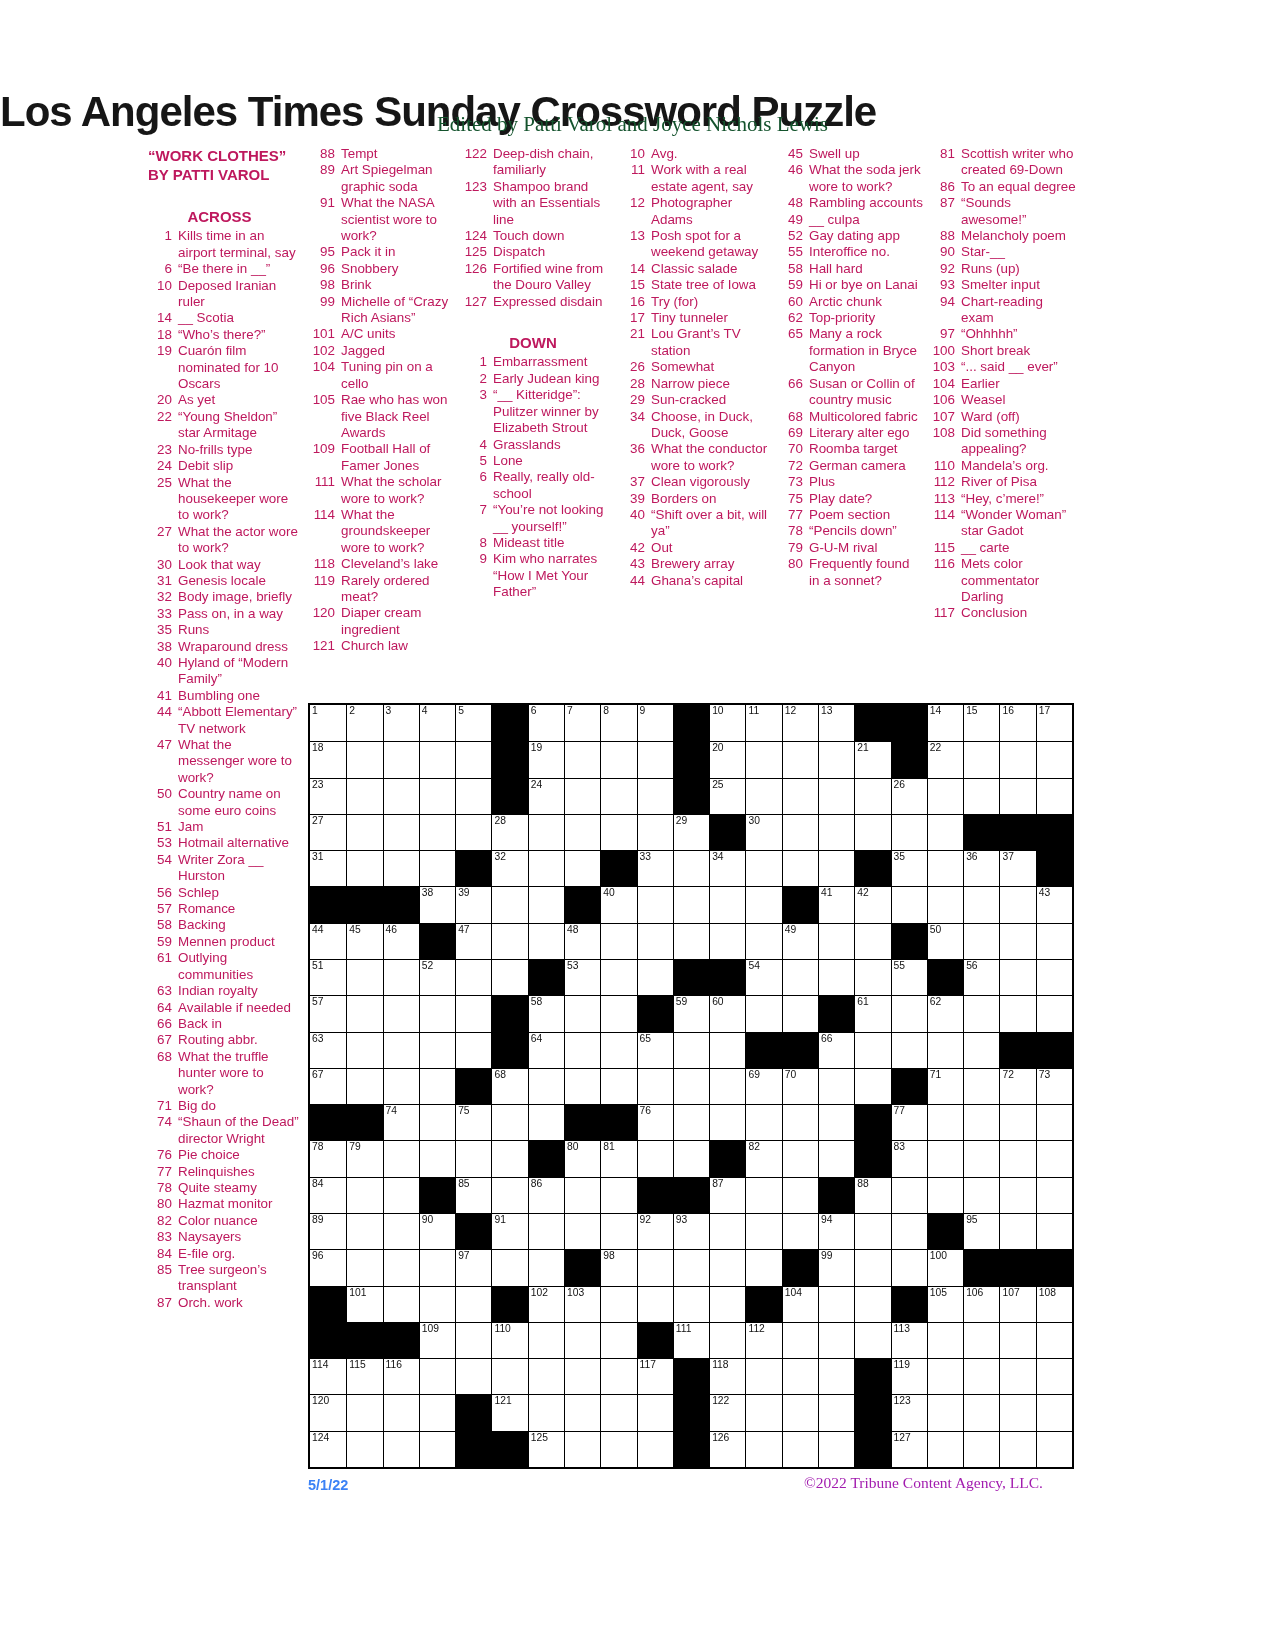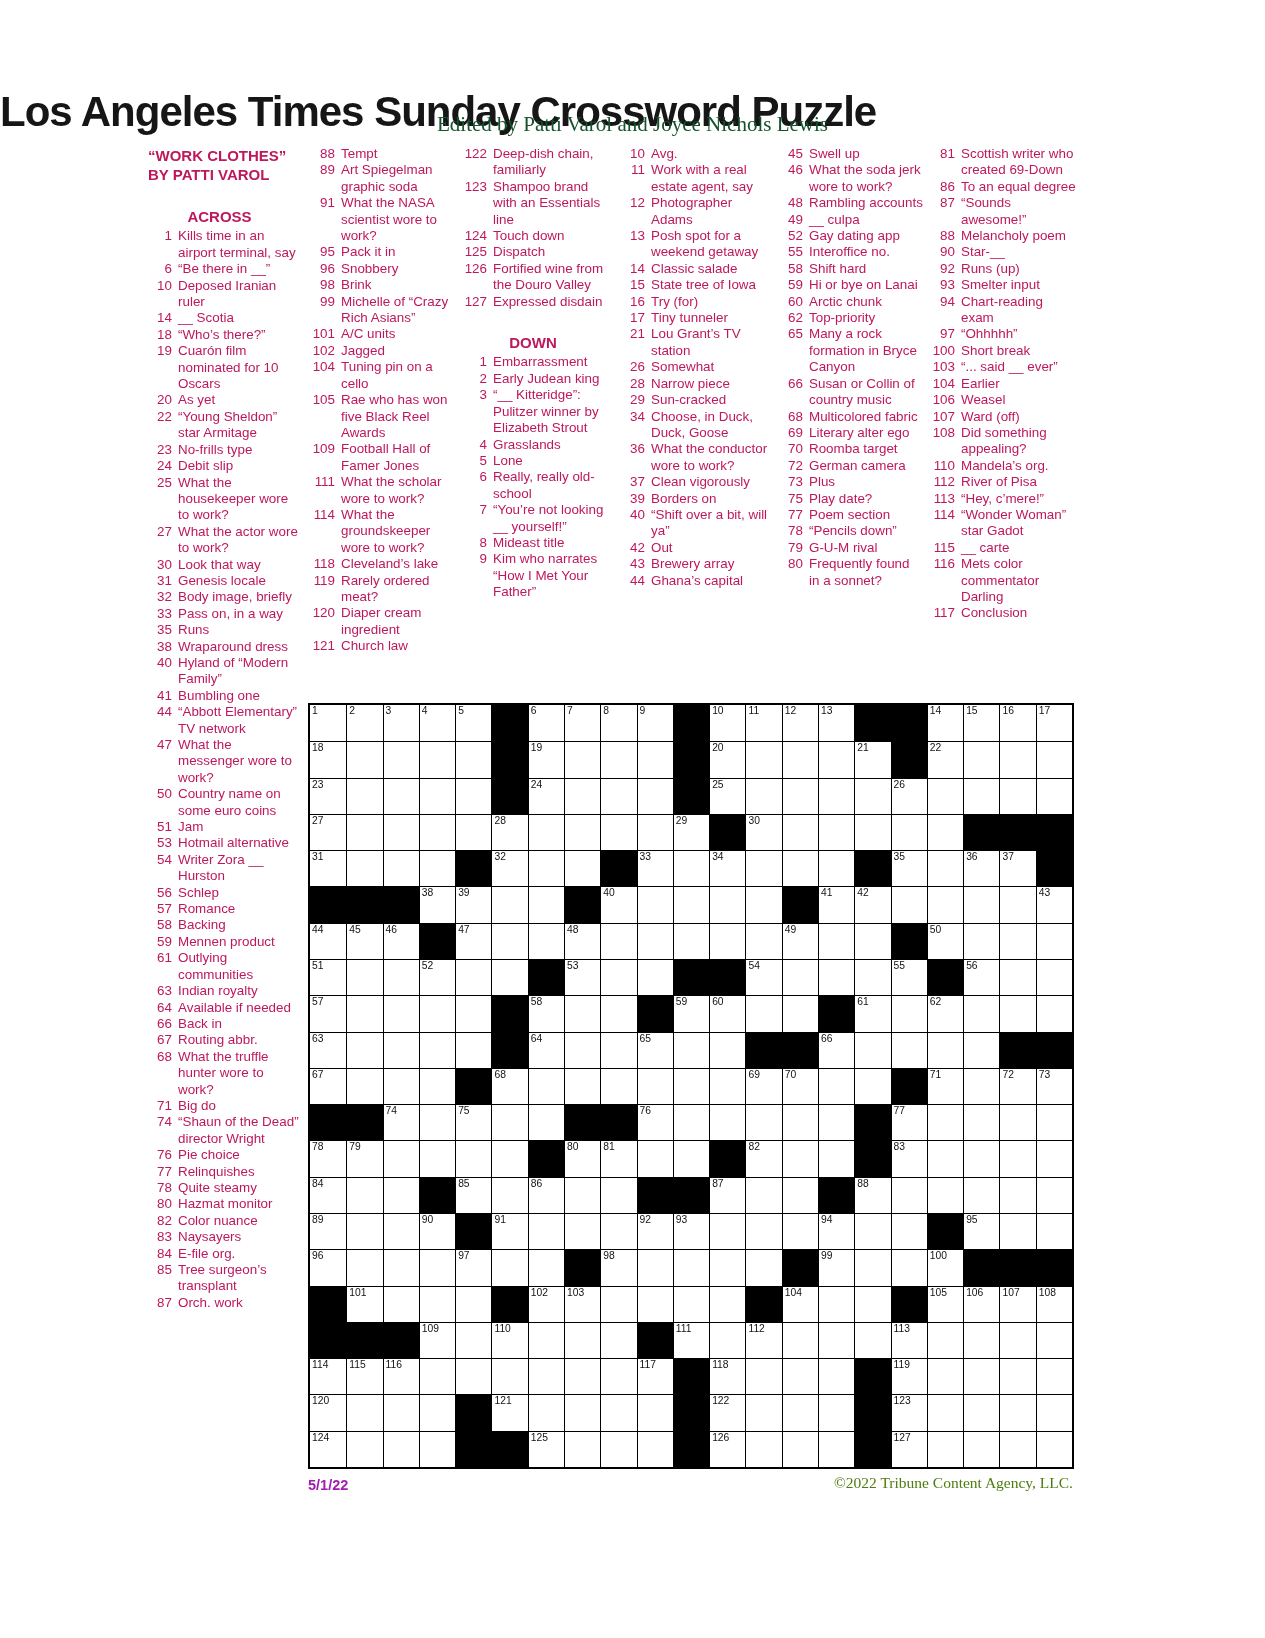--- a/index.html
+++ b/index.html
@@ -17,22 +17,22 @@
   .sec-label{font-weight:700;font-size:15px;text-align:center;margin:25px 10px 3px 0;}
   .clue{display:flex;}
   .clue .n{width:30px;flex:0 0 30px;text-align:right;padding-right:6px;box-sizing:border-box;}
   .clue .t{flex:1;}
   .grid{position:absolute;left:308px;top:703px;width:766px;height:766px;border:2px solid #000;box-sizing:border-box;display:grid;grid-template-columns:repeat(21,1fr);grid-template-rows:repeat(21,1fr);background:#fff;}
   .cell{position:relative;border-left:1px solid #000;border-top:1px solid #000;box-sizing:border-box;background:#fff;}
   .cell.c0{border-left:none;}
   .cell.r0{border-top:none;}
   .cell.blk{background:#000;}
   .cell .num{position:absolute;top:0px;left:2px;font-size:10.3px;line-height:12px;color:#111;}
-  .footer-date{position:absolute;left:308px;top:1477px;font-size:14.5px;font-weight:700;color:#a21caf;}
-  .footer-copy{position:absolute;left:573px;top:1474px;width:500px;text-align:right;font-family:"Liberation Serif",serif;font-size:15.5px;color:#4d7c0f;}
+  .footer-date{position:absolute;left:308px;top:1477px;font-size:14.5px;font-weight:700;color:#3b82f6;}
+  .footer-copy{position:absolute;left:543px;top:1474px;width:500px;text-align:right;font-family:"Liberation Serif",serif;font-size:15.5px;color:#a21caf;}
 </style>
 </head>
 <body>
 
 <h1 class="page-title">Los Angeles Times Sunday Crossword Puzzle</h1>
 <div class="page-subtitle">Edited by Patti Varol and Joyce Nichols Lewis</div>
 
 <div id="clue-columns">
     <div class="clue-col">
       <div class="puz-name">“WORK CLOTHES”</div>
@@ -466,21 +466,21 @@
       <div class="clue">
         <span class="n">52</span>
         <span class="t">Gay dating app</span>
       </div>
       <div class="clue">
         <span class="n">55</span>
         <span class="t">Interoffice no.</span>
       </div>
       <div class="clue">
         <span class="n">58</span>
-        <span class="t">Shift hard</span>
+        <span class="t">Hall hard</span>
       </div>
       <div class="clue">
         <span class="n">59</span>
         <span class="t">Hi or bye on Lanai</span>
       </div>
       <div class="clue">
         <span class="n">60</span>
         <span class="t">Arctic chunk</span>
       </div>
       <div class="clue">

